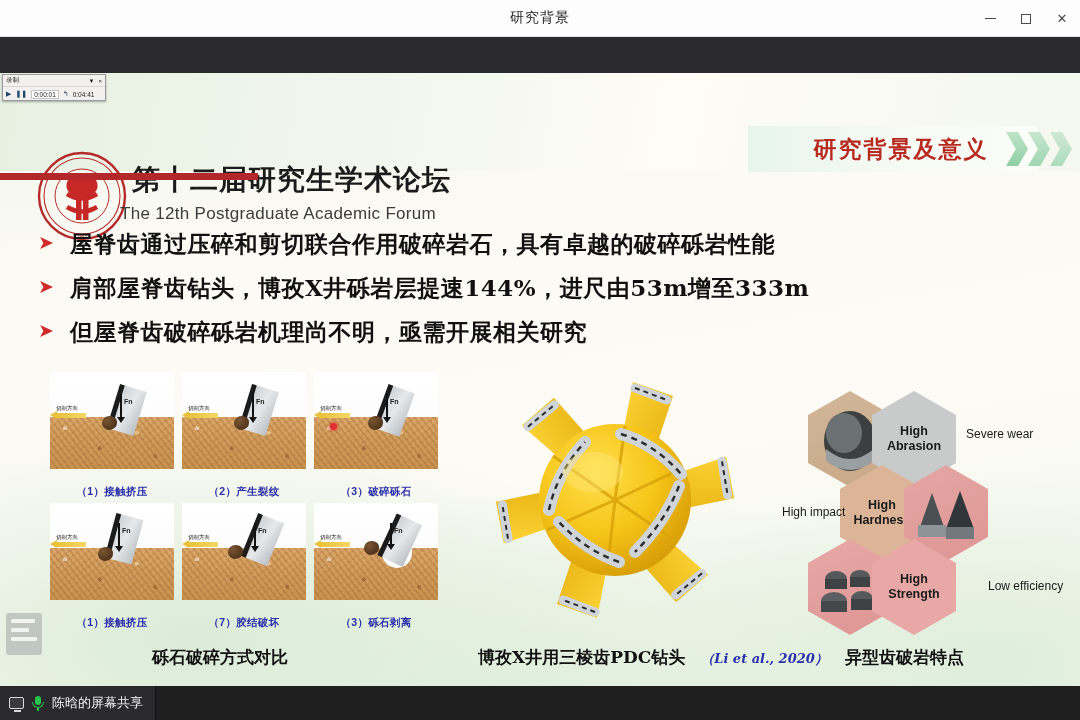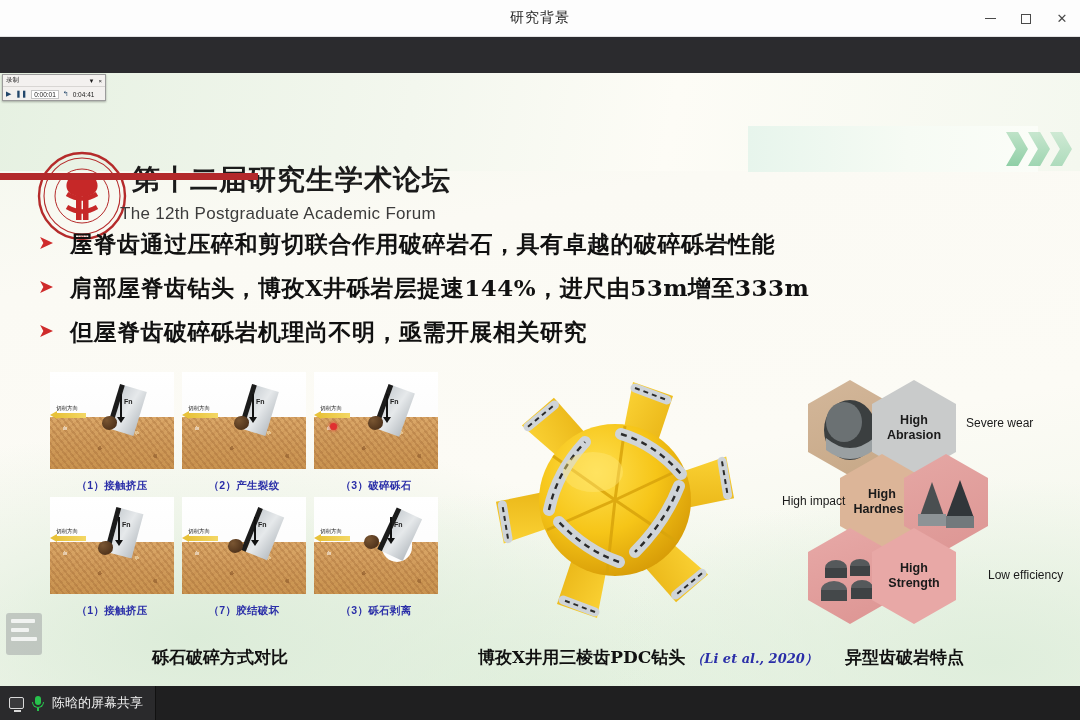--- a/index.html
+++ b/index.html
@@ -159,38 +159,38 @@
   .pebble {
     position: absolute; width: 15px; height: 14px; border-radius: 50% 45% 52% 48%;
     background: radial-gradient(circle at 32% 30%, #7a5632, #402613);
   }
   .reddot {
     position: absolute; width: 7px; height: 7px; border-radius: 50%;
     background: #e03030; box-shadow: 0 0 3px 1px rgba(224,48,48,.6);
   }
   .rocklabel {
     text-align: center; font-size: 10.5px; color: #2a2ea8; font-weight: bold;
-    margin-top: 10px; letter-spacing: .3px;
+    margin-top: 16px; letter-spacing: .3px;
   }
 
   
   .caption {
     position: absolute; font-family: "DejaVu Serif","Liberation Serif",serif;
     font-size: 17px; font-weight: bold; color: #111; white-space: nowrap; text-align: right;
   }
   .caption .cite {
     font-family: "DejaVu Serif","Liberation Serif",serif;
-    font-size: 13px; font-style: italic; font-weight: bold; color: #2a2ea8; margin-left: 6px;
+    font-size: 13px; font-style: italic; font-weight: bold; color: #2a2ea8; margin-left: 16px;
   }
 
   
   .bitwrap { position: absolute; left: 455px; top: 0px; width: 320px; height: 272px; }
 
   
-  .hexarea { position: absolute; left: 790px; top: 4px; width: 285px; height: 265px; }
+  .hexarea { position: absolute; left: 790px; top: 15px; width: 285px; height: 265px; }
   .hex {
     position: absolute; width: 84px; height: 96px;
     clip-path: polygon(50% 0%, 100% 25%, 100% 75%, 50% 100%, 0% 75%, 0% 25%);
     display: flex; align-items: center; justify-content: center; text-align: center;
   }
   .hex span { font-size: 12.5px; font-weight: bold; color: #1a1a1a; line-height: 15px; }
   .hexlabel { position: absolute; font-size: 12px; color: #1a1a1a; white-space: nowrap; }
 
   
   .leftpanel {
@@ -282,20 +282,21 @@
         <path d="M31 57 q15 9 30 0" fill="none" stroke="#c62828" stroke-width="4.5"></path>
         <text x="46" y="88" font-size="4" fill="#b52b2b" text-anchor="middle" font-family="DejaVu Sans, sans-serif">1953</text>
       </svg>
     </div>
 
     <div class="fh-title">第十二届研究生学术论坛</div>
     <div class="fh-sub">The 12th Postgraduate Academic Forum</div>
 
     <div class="rbanner">
       <div class="bg"></div>
+      <div class="txt">研究背景及意义</div>
       <div class="chev c1"></div>
       <div class="chev c2"></div>
       <div class="chev c3"></div>
     </div>
 
     <div class="redline"></div>
 
     <div class="bullets">
       <div class="bullet">
         <div class="arrow">➤</div>

